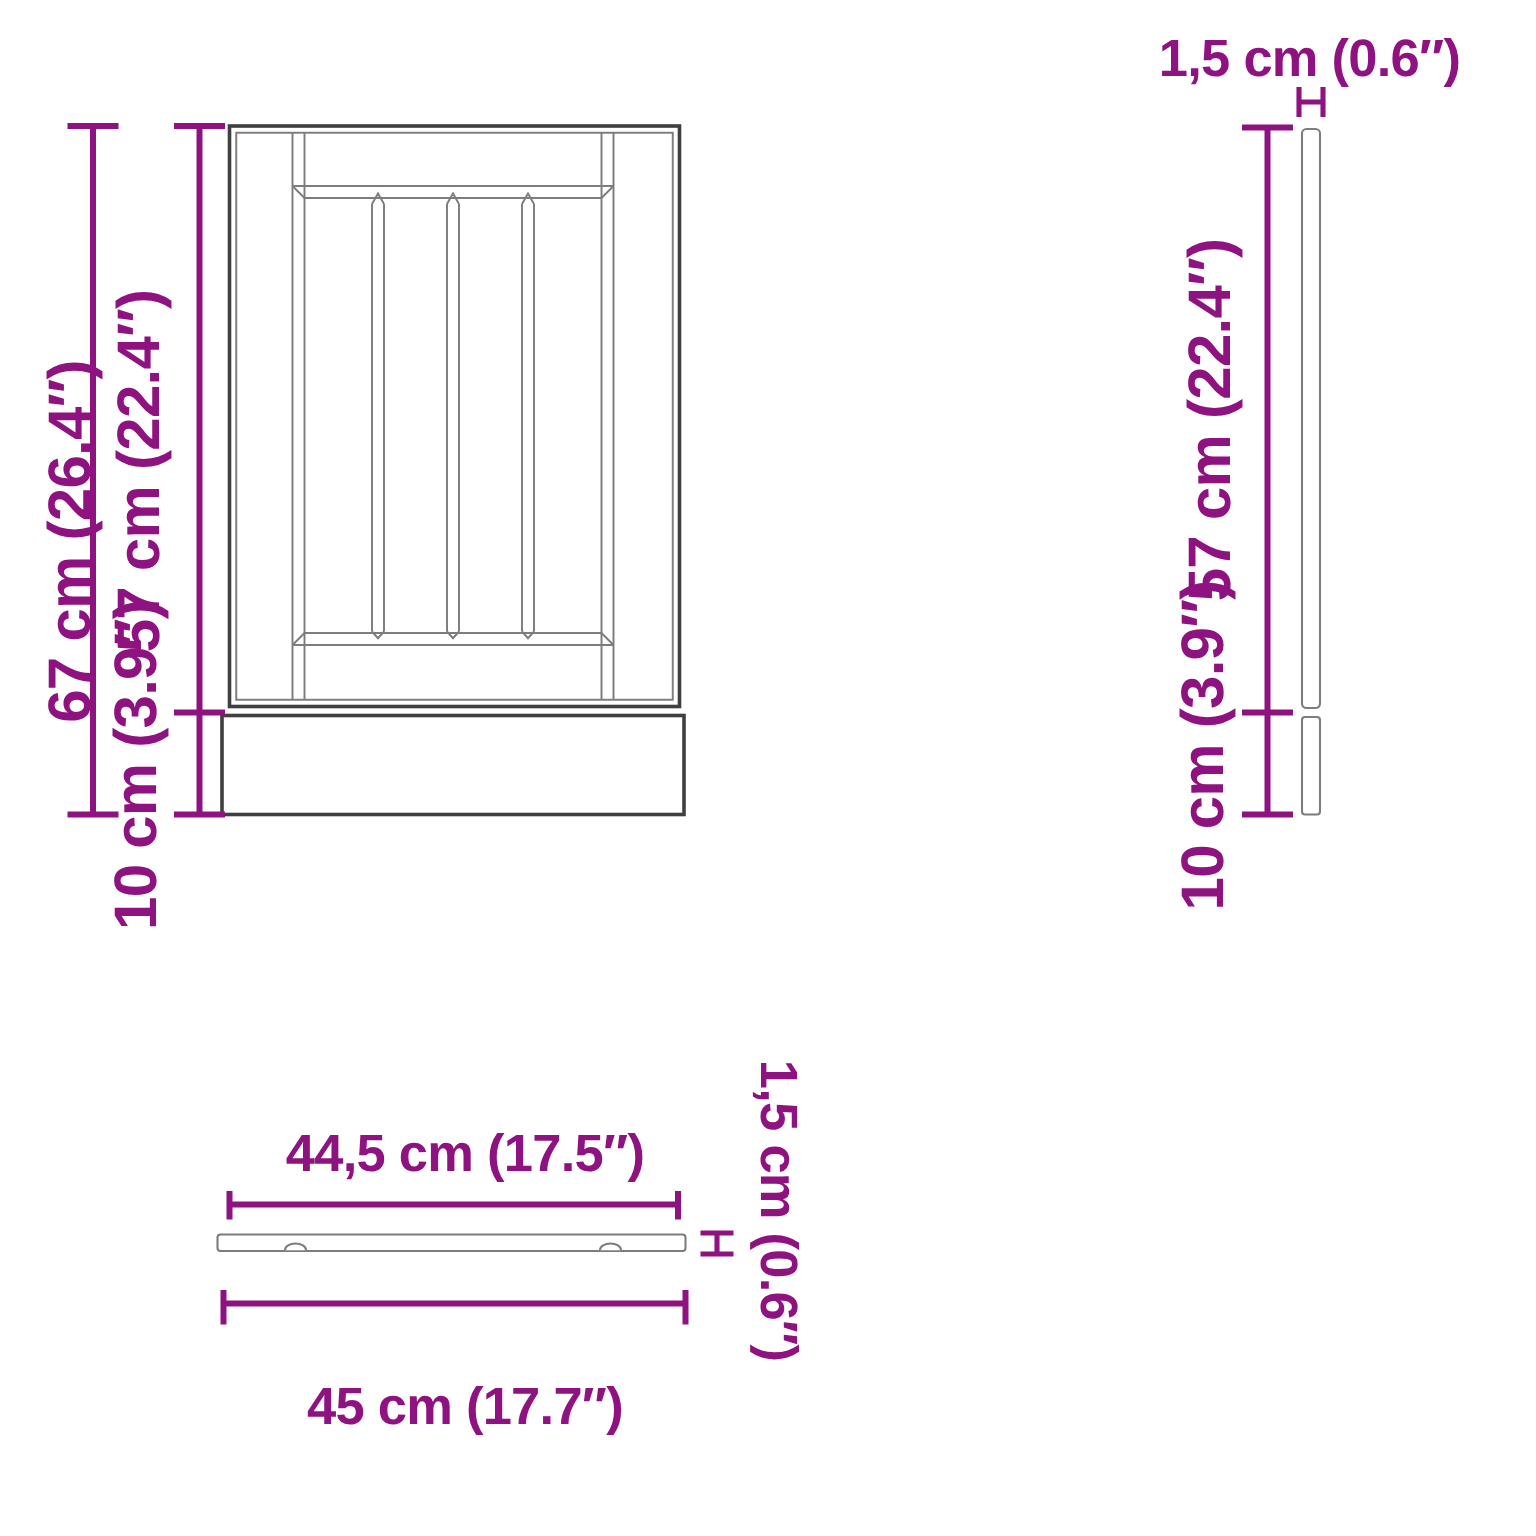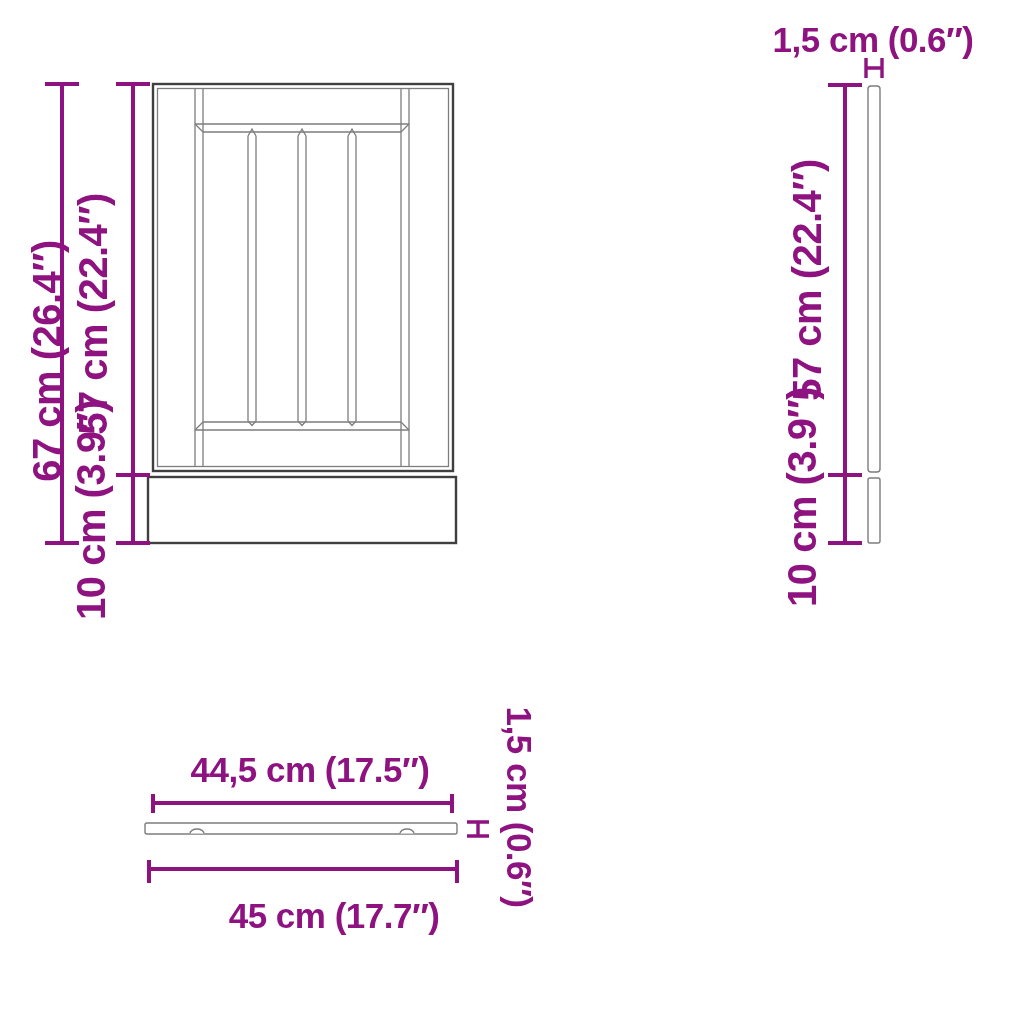--- a/index.html
+++ b/index.html
@@ -92,16 +92,16 @@
 
   <div class="dim-label lg vup" style="left:47px;top:361px;">67 cm (26.4″)</div>
   <div class="dim-label lg vup" style="left:93px;top:314px;">57 cm (22.4″)</div>
   <div class="dim-label lg vup" style="left:91px;top:510px;">10 cm (3.9″)</div>
 
   <div class="dim-label md hc" style="left:873px;top:39px;">1,5 cm (0.6″)</div>
   <div class="dim-label lg vup" style="left:807px;top:280px;">57 cm (22.4″)</div>
   <div class="dim-label lg vup" style="left:802px;top:497px;">10 cm (3.9″)</div>
 
   <div class="dim-label md hc" style="left:310px;top:769px;">44,5 cm (17.5″)</div>
-  <div class="dim-label md hc" style="left:310px;top:915px;margin-left:24px;">45 cm (17.7″)</div>
+  <div class="dim-label md hc" style="left:310px;top:938px;">45 cm (17.7″)</div>
   <div class="dim-label md vdn" style="left:519px;top:807px;">1,5 cm (0.6″)</div>
 
 </div>
 
 </body></html>

